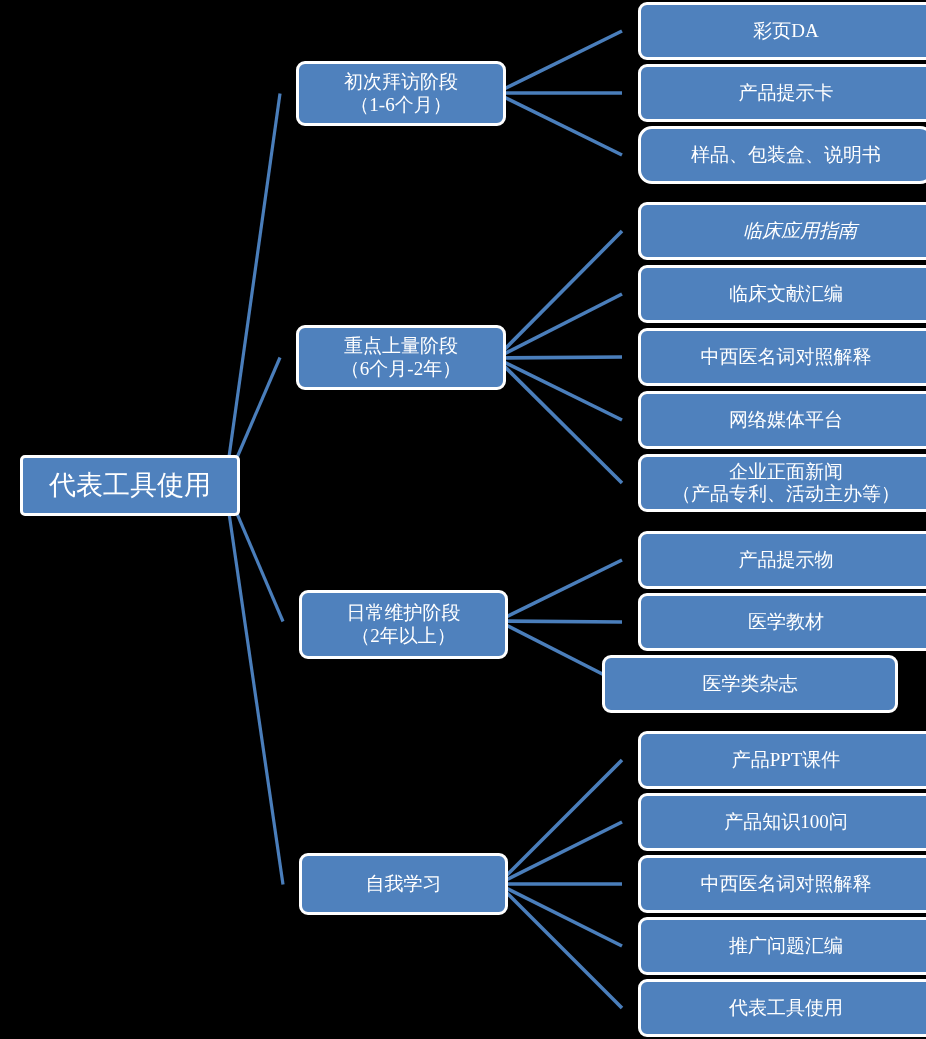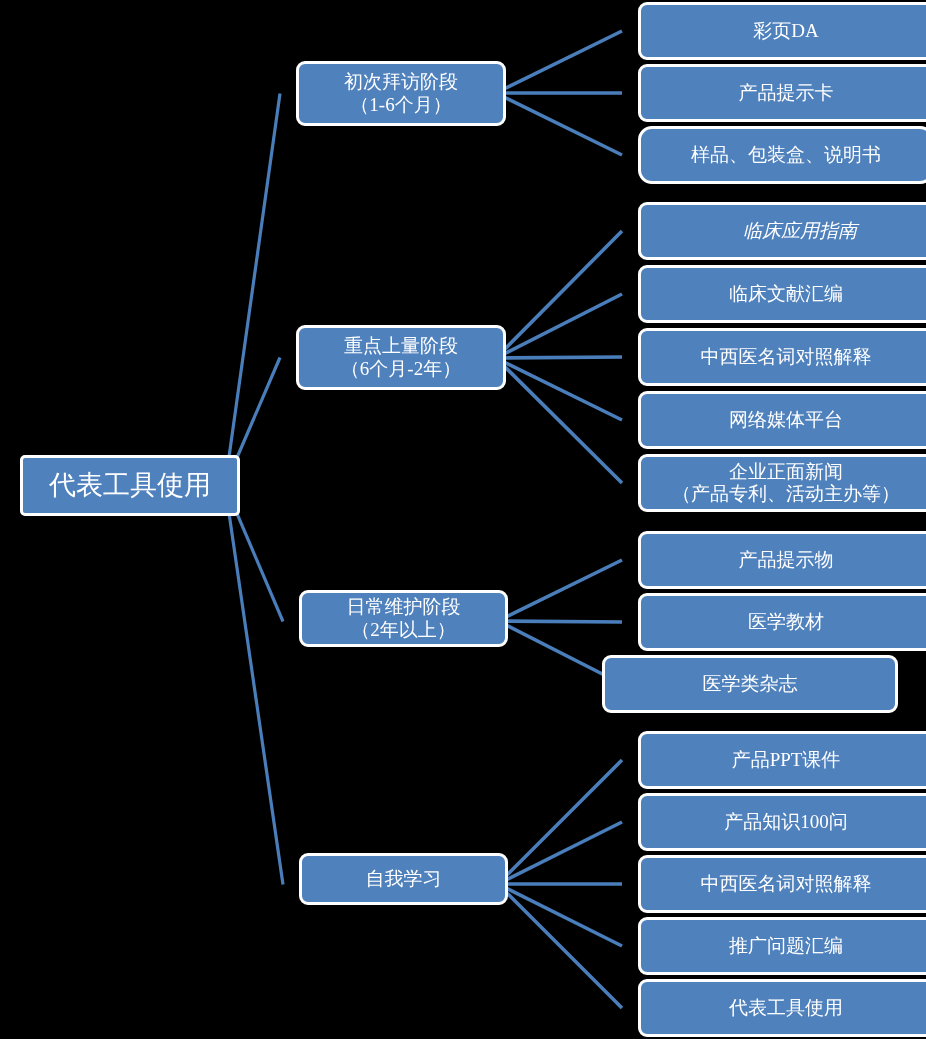--- a/index.html
+++ b/index.html
@@ -92,25 +92,25 @@
         <span class="txt">代表工具使用</span>
       </div>
       <div class="node stage" style="left: 280px; top: 61px; width: 210px; height: 65px;">
         <span class="txt">初次拜访阶段
 （1-6个月）</span>
       </div>
       <div class="node stage" style="left: 280px; top: 325px; width: 210px; height: 65px;">
         <span class="txt">重点上量阶段
 （6个月-2年）</span>
       </div>
-      <div class="node stage" style="left: 283px; top: 590px; width: 209px; height: 57px;">
+      <div class="node stage" style="left: 283px; top: 590px; width: 209px; height: 69px;">
         <span class="txt">日常维护阶段
 （2年以上）</span>
       </div>
-      <div class="node stage" style="left: 283px; top: 853px; width: 209px; height: 52px;">
+      <div class="node stage" style="left: 283px; top: 853px; width: 209px; height: 62px;">
         <span class="txt">自我学习</span>
       </div>
       <div class="node leaf" style="left: 622px; top: 2px; width: 296px; height: 58px;">
         <span class="txt">彩页DA</span>
       </div>
       <div class="node leaf" style="left: 622px; top: 64px; width: 296px; height: 58px;">
         <span class="txt">产品提示卡</span>
       </div>
       <div class="node leaf" style="left: 622px; top: 126px; width: 296px; height: 58px; border-radius: 14px;">
         <span class="txt">样品、包装盒、说明书</span>

